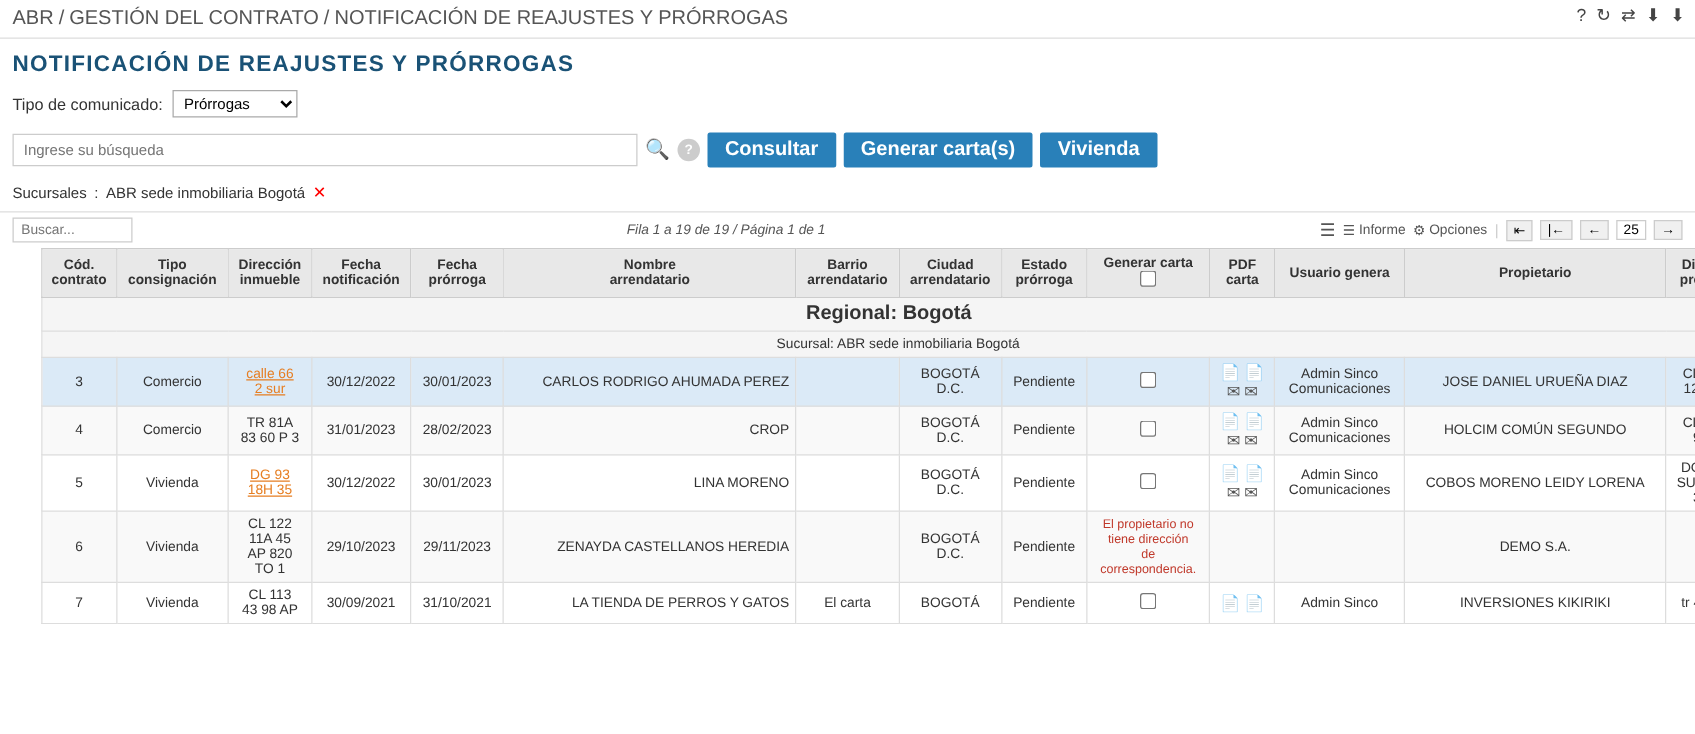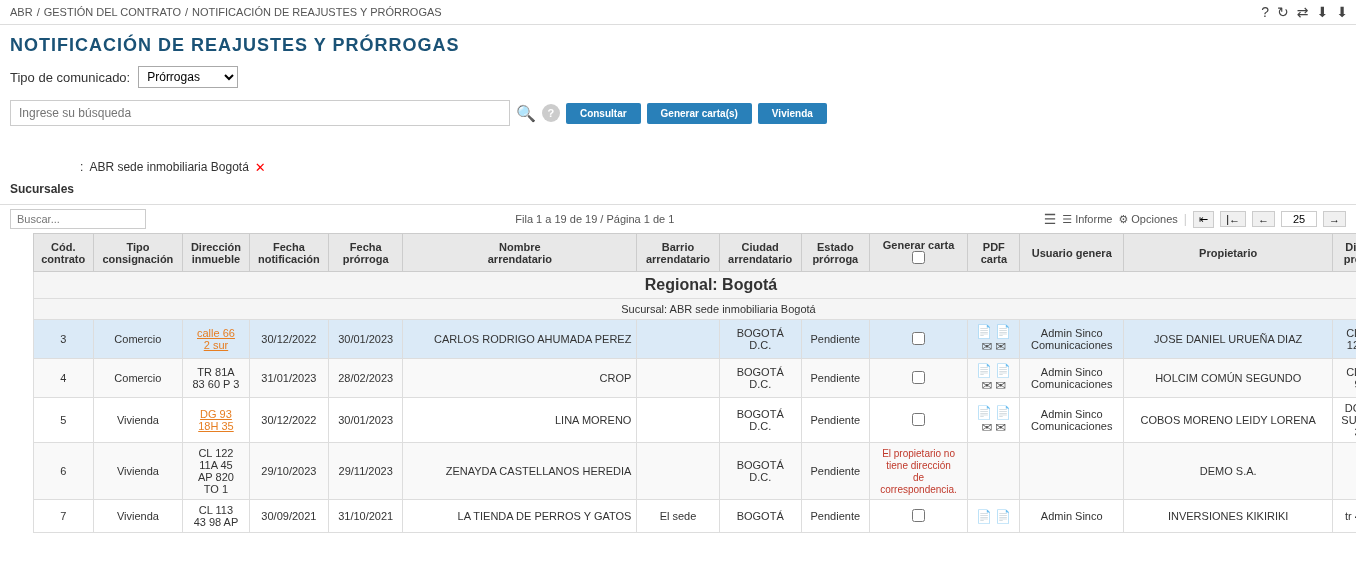--- a/index.html
+++ b/index.html
@@ -1,55 +1,55 @@
 <!DOCTYPE html>
 <html><head>
   <meta charset="utf-8">
   <style>
     * { box-sizing: border-box; margin: 0; padding: 0; }
     body { font-family: Arial, sans-serif; font-size: 12px; background: #fff; color: #333; overflow-x: hidden; }
     
     
-    .breadcrumb { font-size: 11px; color: #555; padding: 6px 10px; border-bottom: 1px solid #ddd; display: flex; align-items: flex-start; gap: 4px; }
+    .breadcrumb { font-size: 16px; color: #555; padding: 6px 10px; border-bottom: 1px solid #ddd; display: flex; align-items: flex-start; gap: 4px; }
     .breadcrumb span { color: #555; }
     
     
     .top-icons { position: absolute; top: 4px; right: 8px; display: flex; gap: 8px; align-items: center; font-size: 14px; color: #444; }
     .top-icons span { cursor: pointer; }
     
     
     .page-title { color: #1a5276; font-size: 18px; font-weight: bold; padding: 10px 10px 6px 10px; letter-spacing: 1px; }
     
     
     .tipo-row { display: flex; align-items: center; gap: 8px; padding: 4px 23px 8px 10px; font-size: 13px; }
     .tipo-row label { font-weight: normal; }
     .tipo-select { border: 1px solid #aaa; padding: 2px 20px 2px 4px; font-size: 12px; background: #fff; appearance: auto; }
     
     
     .search-bar { display: flex; align-items: center; gap: 6px; padding: 4px 10px 8px 10px; }
     .search-input { border: 1px solid #ccc; padding: 5px 8px; font-size: 12px; width: 500px; color: #999; }
     .search-icon-btn { background: none; border: none; cursor: pointer; font-size: 16px; color: #555; }
     .help-icon { background: #ccc; color: #fff; border-radius: 50%; width: 18px; height: 18px; display: inline-flex; align-items: center; justify-content: center; font-size: 11px; font-weight: bold; cursor: pointer; }
-    .btn { padding: 5px 14px; font-size: 10px; cursor: pointer; border: none; border-radius: 2px; font-weight: bold; }
+    .btn { padding: 5px 14px; font-size: 16px; cursor: pointer; border: none; border-radius: 2px; font-weight: bold; }
     .btn-primary { background: #2980b9; color: #fff; }
     
     
     .filter-row { padding: 4px 10px 8px 10px; font-size: 12px; display: flex; align-items: center; gap: 6px; }
-    .filter-row strong { font-weight: bold; margin-top: 44px; }
+    .filter-row strong { font-weight: normal; }
     .filter-x { color: red; cursor: pointer; font-size: 13px; }
     
     
     .table-toolbar { display: flex; align-items: center; justify-content: space-between; padding: 4px 10px; border-top: 1px solid #ddd; }
     .table-toolbar-left { display: flex; align-items: center; gap: 6px; }
-    .search-small { border: 1px solid #ccc; padding: 3px 6px; font-size: 11px; width: 136px; color: #aaa; }
-    .pagination-info { font-size: 11px; color: #555; text-align: center; flex: 1; }
+    .search-small { border: 1px solid #ccc; padding: 3px 6px; font-size: 11px; width: 96px; color: #aaa; }
+    .pagination-info { font-size: 11px; color: #555; text-align: center; flex: 1; font-style: italic; }
     .table-toolbar-right { display: flex; align-items: center; gap: 6px; }
     .informe-link { color: #555; font-size: 11px; display: flex; align-items: center; gap: 3px; cursor: pointer; }
     .opciones-link { color: #555; font-size: 11px; display: flex; align-items: center; gap: 3px; cursor: pointer; }
-    .page-size-input { border: 1px solid #ccc; width: 36px; text-align: center; font-size: 11px; padding: 1px 2px; }
+    .page-size-input { border: 1px solid #ccc; width: 24px; text-align: center; font-size: 11px; padding: 1px 2px; }
     .nav-btn { background: #f0f0f0; border: 1px solid #ccc; cursor: pointer; padding: 1px 5px; font-size: 11px; }
     .divider-v { color: #ccc; }
     
     
     .table-container { overflow-x: auto; overflow-y: auto; max-height: 340px; margin: 0; }
     table { width: 100%; border-collapse: collapse; font-size: 11px; margin-left: 33px; }
     thead th { background: #e8e8e8; border: 1px solid #ccc; padding: 5px 4px; text-align: center; font-weight: bold; vertical-align: middle; white-space: nowrap; position: sticky; top: 0; z-index: 2; }
     thead th input[type=checkbox] { margin: 0; }
     tbody td { border: 1px solid #ddd; padding: 4px 5px; vertical-align: middle; text-align: center; }
     tbody tr:nth-child(even) { background: #f9f9f9; }
@@ -257,21 +257,21 @@
         <td></td>
       </tr>
 
       <tr>
         <td>7</td>
         <td>Vivienda</td>
         <td>CL 113<br>43 98 AP</td>
         <td>30/09/2021</td>
         <td>31/10/2021</td>
         <td class="text-left">LA TIENDA DE PERROS Y GATOS</td>
-        <td>El sede</td>
+        <td>El carta</td>
         <td>BOGOTÁ</td>
         <td>Pendiente</td>
         <td><input type="checkbox" style=""></td>
         <td>
           <div class="icon-row">
             <span class="icon-doc">📄</span>
             <span class="icon-doc">📄</span>
           </div>
         </td>
         <td>Admin Sinco</td>

